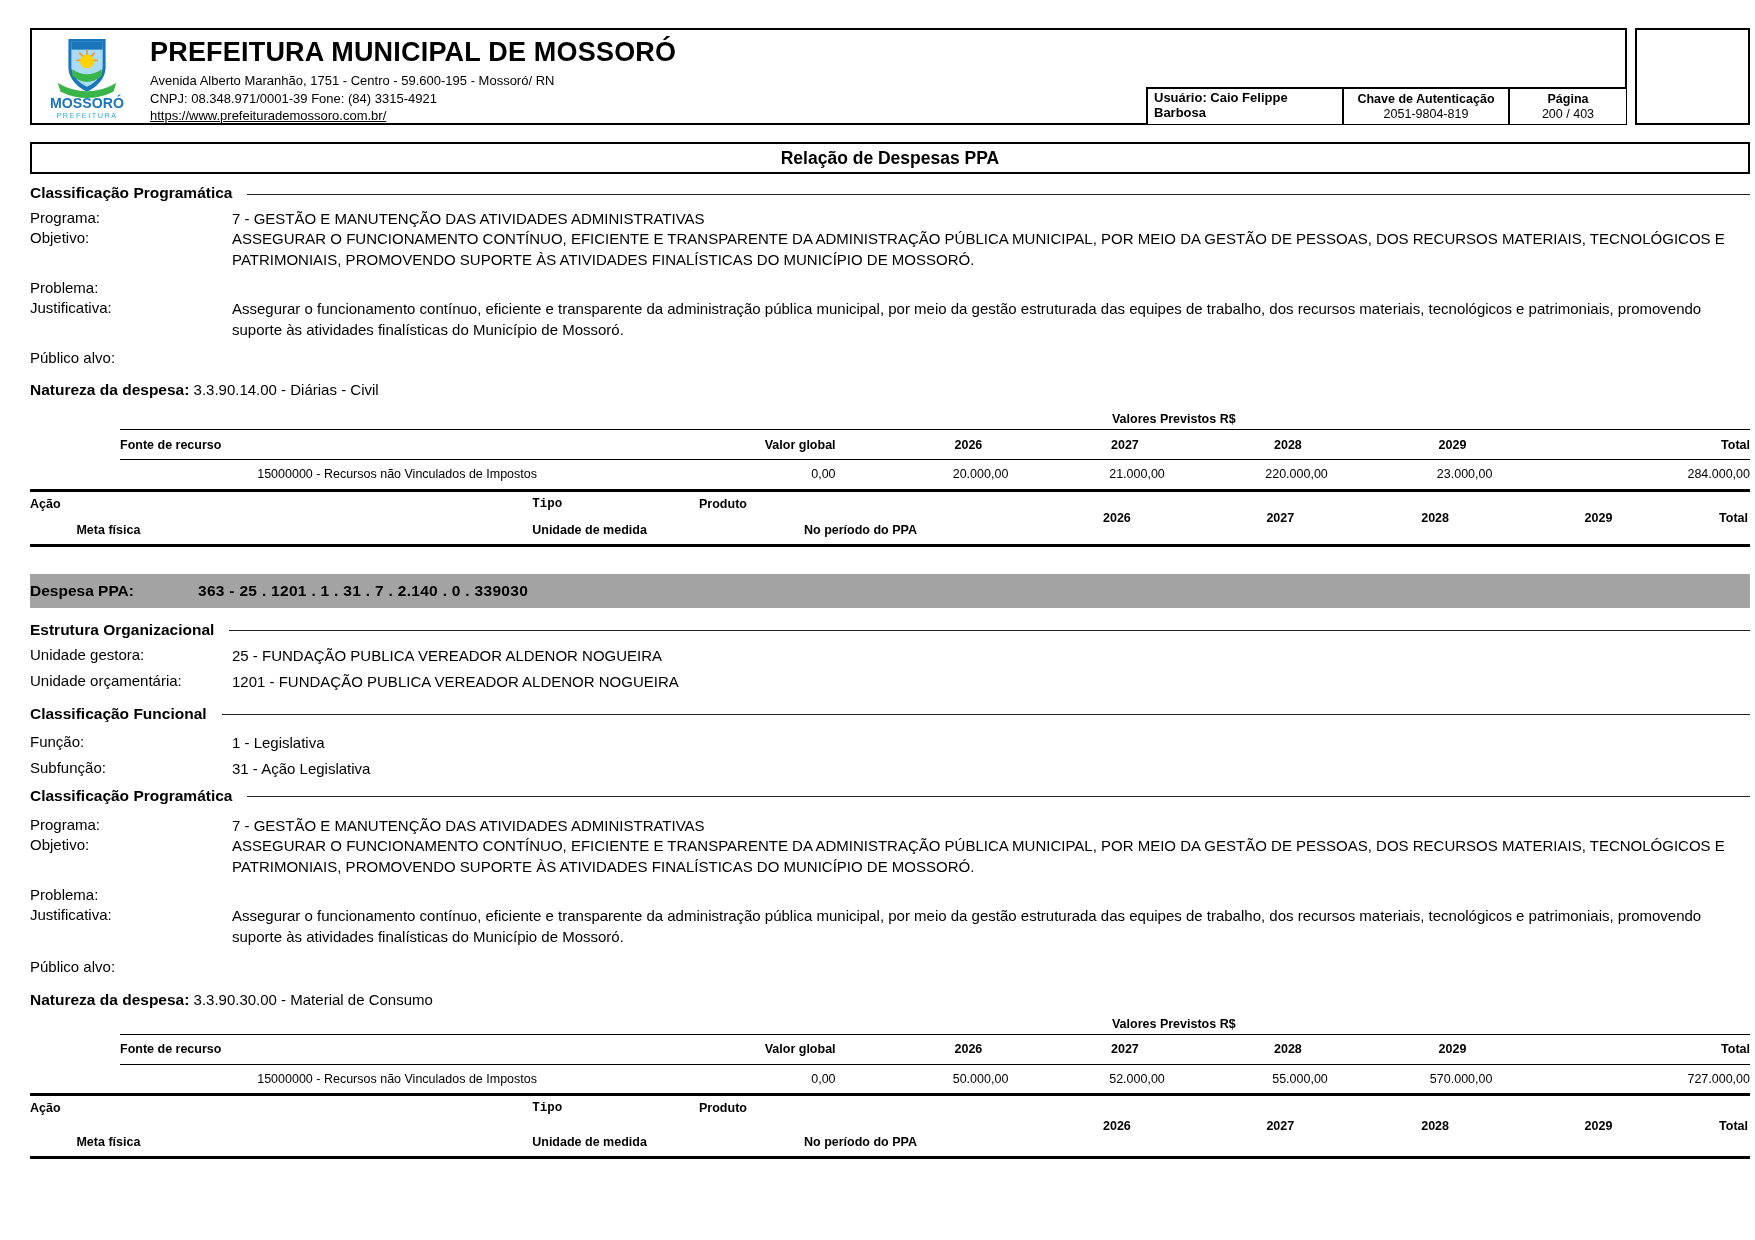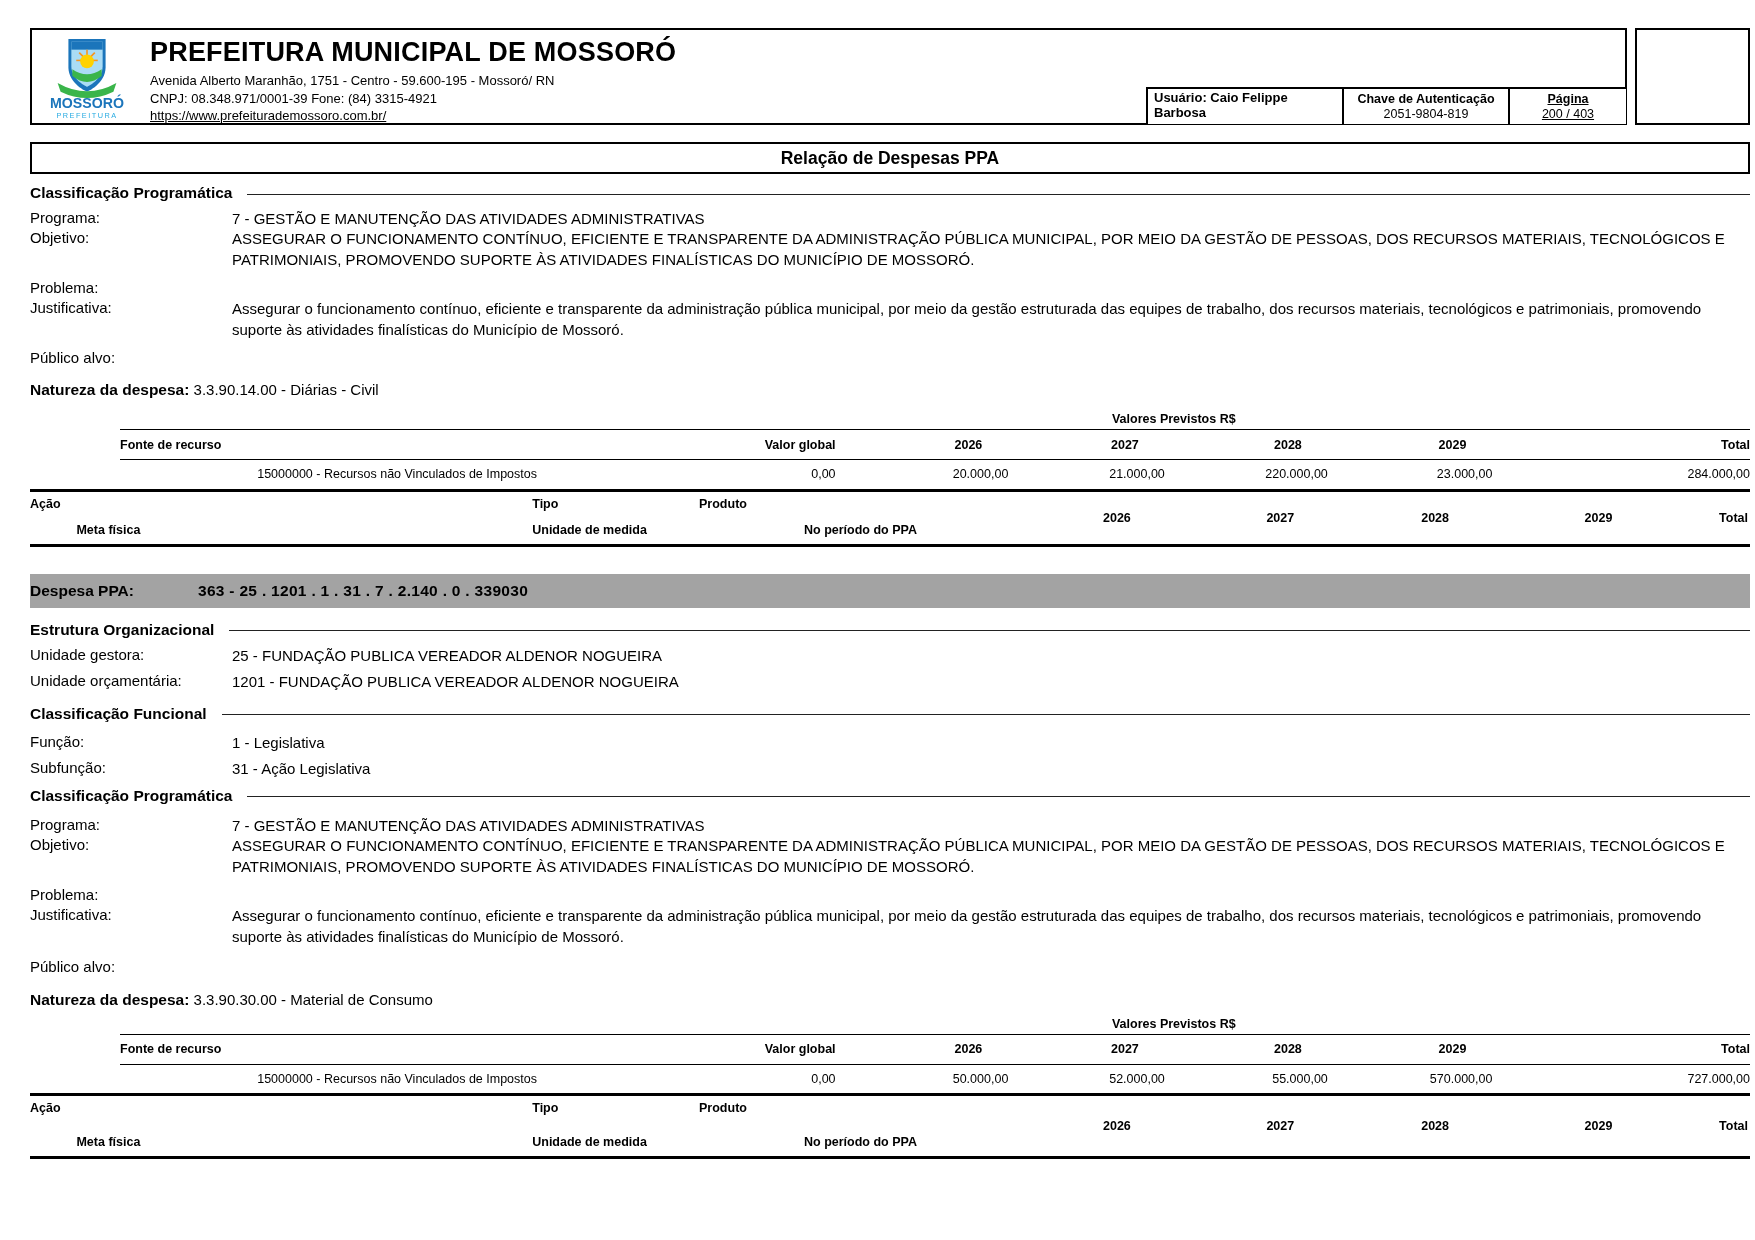--- a/index.html
+++ b/index.html
@@ -15,21 +15,21 @@
   .header-empty-box { width:115px; height:97px; border:2px solid #000; }
   .logo { position:absolute; left:12px; top:4px; width:86px; height:90px; }
   .header-text { position:absolute; left:118px; top:7px; }
   .org-title { font-size:27px; font-weight:bold; letter-spacing:0.2px; line-height:30px; margin-bottom:5px; }
   .org-line { font-size:13px; line-height:17.5px; }
   .org-link { text-decoration:underline; color:#000; cursor:pointer;text-align:right; }
   .hsub { position:absolute; right:-1px; bottom:-1px; display:flex; height:37px; border-top:2px solid #000; border-left:2px solid #000; background:#fff; }
   .hsub-user { width:196px; border-right:2px solid #000; display:flex; align-items:flex-end; padding:0 4px 4px 6px; font-weight:bold; font-size:13px; }
   .hsub-col { display:flex; flex-direction:column; justify-content:center; text-align:center; font-size:12.5px; line-height:15px; }
   .hsub-chave { width:166px; border-right:2px solid #000; }
-  .hsub-pagina { width:116px;text-decoration:underline; }
+  .hsub-pagina { width:116px; }
   .hsub-col .lab { font-weight:bold; }
 
   
   .title-band { margin-top:17px; height:32px; border:2px solid #000; text-align:center; line-height:28px; font-size:17.5px; font-weight:bold; }
 
   
   .sect { display:flex; align-items:center; height:20px; }
   .sect .h { font-weight:bold; font-size:15.5px; white-space:nowrap; }
   .sect .rule { flex:1; border-top:1.4px solid #222; margin-left:15px; margin-top:2px; }
 
@@ -57,21 +57,21 @@
   table.vals th.yr { text-align:right; padding-right:26px; }
   table.vals td { font-size:12.5px; height:29px; padding:0; vertical-align:middle; }
   table.vals td.l { text-align:center;margin-left:16px; }
   table.vals td.r { text-align:right; }
   .thick { border-top:3px solid #000; }
 
   
   .acao { position:relative; height:52px; font-size:12.5px; font-weight:bold; }
   .acao span { position:absolute; white-space:nowrap; }
   .a-acao { left:0; top:5px; }
-  .a-tipo { left:29.2%; top:5px; }
+  .a-tipo { left:29.2%; top:5px;font-family:Liberation Mono, monospace; }
   .a-produto { left:38.2%; top:5px;padding-left:12px; }
   .a-meta { left:2.7%; bottom:7px; }
   .a-unid { left:29.2%; bottom:7px; }
   .a-per { left:45%; bottom:7px; }
   .a-y { top:50%; transform:translateY(-50%); text-align:right; }
   .a-26 { right:36%; }  .a-27 { right:26.5%; }  .a-28 { right:17.5%; }  .a-29 { right:8%; }  .a-tot { right:2px; }
 
   
   .despesa-band { margin-top:27px; height:34px; background:#a3a3a3; display:flex; align-items:center; font-weight:bold; font-size:15.5px; }
   .despesa-band .dlab { width:168px; flex:none; }

